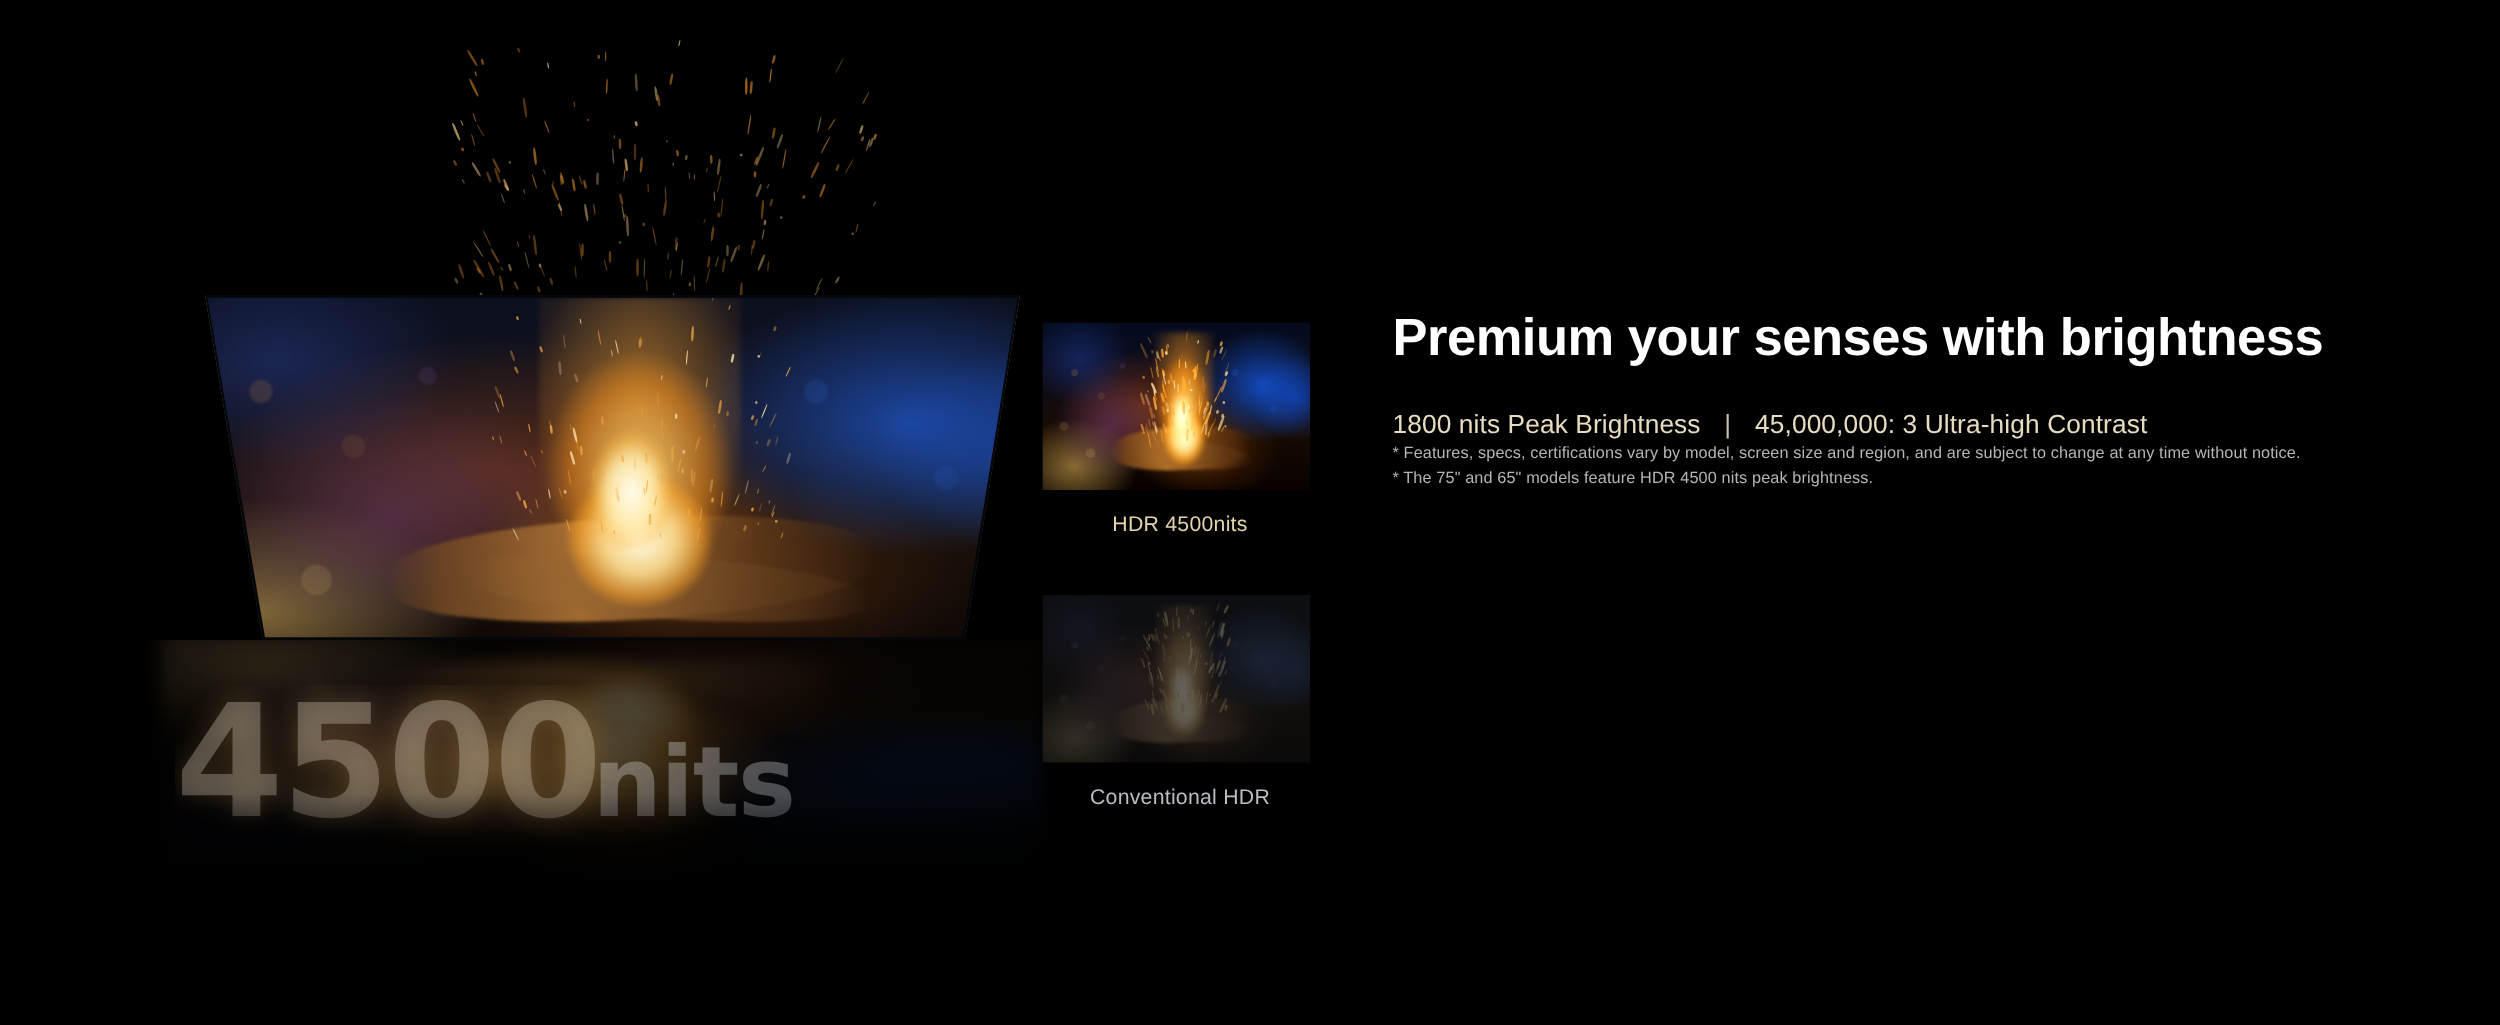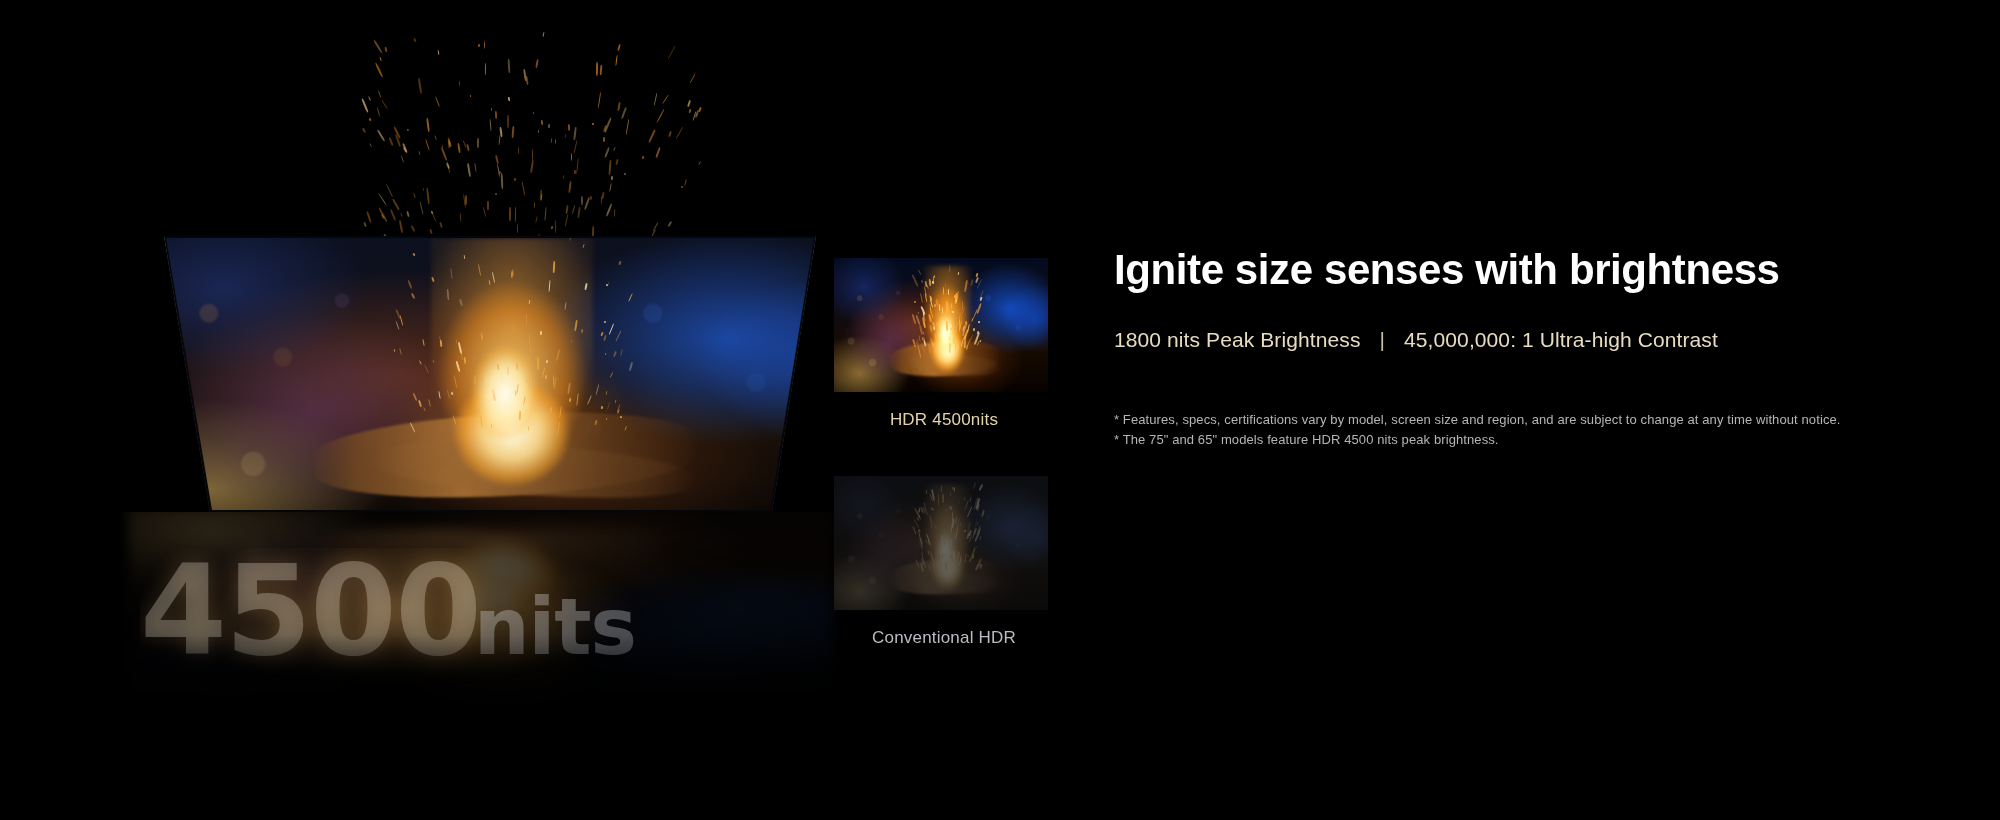--- a/index.html
+++ b/index.html
@@ -182,21 +182,21 @@
   }
   .body{
     margin-top:29px;
     font-size:24px; font-weight:300; line-height:1.32; color:#f0f0f0; max-width:800px;
   }
   .specs{
     margin-top:34px; font-size:21px; color:#e8dcc0; letter-spacing:.1px;
     display:flex; align-items:center; gap:0;
   }
   .specs .sep{ margin:0 19px; color:#c9bfa6; }
-  .notes{ margin-top:58px; }
+  .notes{ }
   .note{
     font-size:13px; color:#b5b5b5; line-height:1.55; letter-spacing:.1px;
   }
 </style>
 </head>
 <body>
 
 <div class="stage">
 
   <div class="hero-visual">
@@ -824,26 +824,26 @@
               <i class="ember" style="left: 65.561%; top: 27.1732%; width: 1.20364px; height: 3.58716px; opacity: 0.31; transform: rotate(12.8646deg); background: rgb(240, 168, 68);"></i>
               <i class="ember" style="left: 10.895%; top: 59.4113%; width: 1.36394px; height: 12.375px; opacity: 0.78; transform: rotate(-11.7121deg); background: rgb(240, 168, 68);"></i>
             </div>
         </div>
       </div>
       <div class="cmp-label dim">Conventional HDR</div>
     </div>
   </div>
 
   <div class="copy">
-    <h1 class="headline">Ignite size senses with brightness</h1>
+    <h1 class="headline">Premium your senses with brightness</h1>
 
     <div class="specs">
       <span>1800 nits Peak Brightness</span>
       <span class="sep">|</span>
-      <span>45,000,000: 1 Ultra-high Contrast</span>
+      <span>45,000,000: 3 Ultra-high Contrast</span>
     </div>
 
     <div class="notes">
       <div class="note">* Features, specs, certifications vary by model, screen size and region, and are subject to change at any time without notice.</div>
       <div class="note">* The 75" and 65" models feature HDR 4500 nits peak brightness.</div>
     </div>
   </div>
 
 </div>
 

